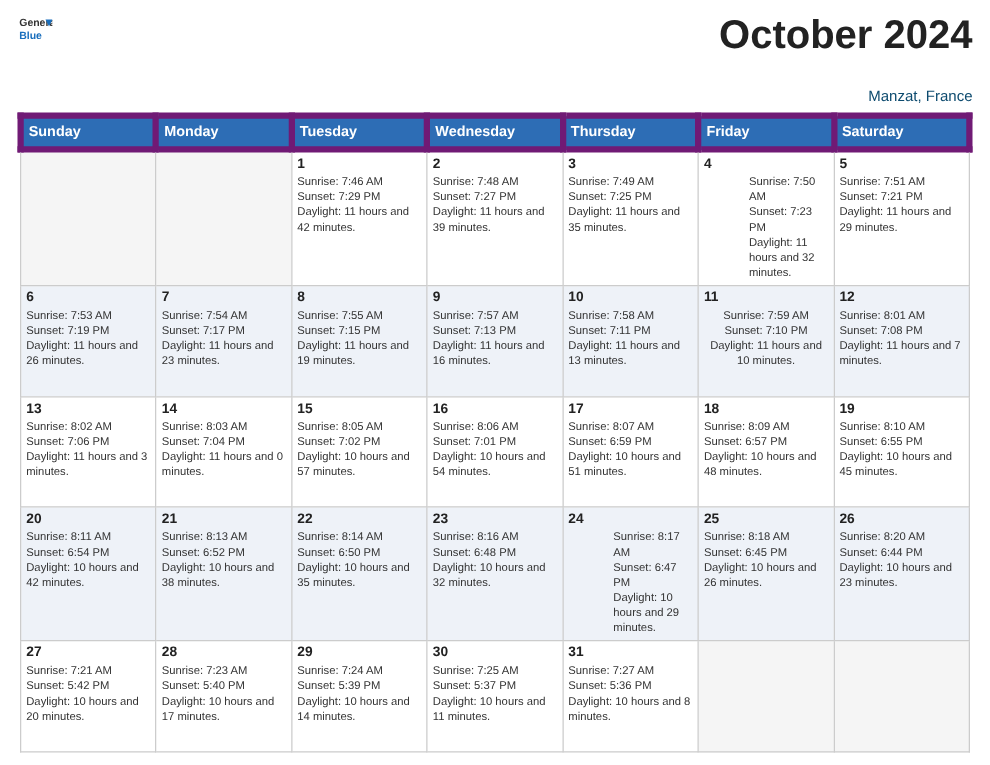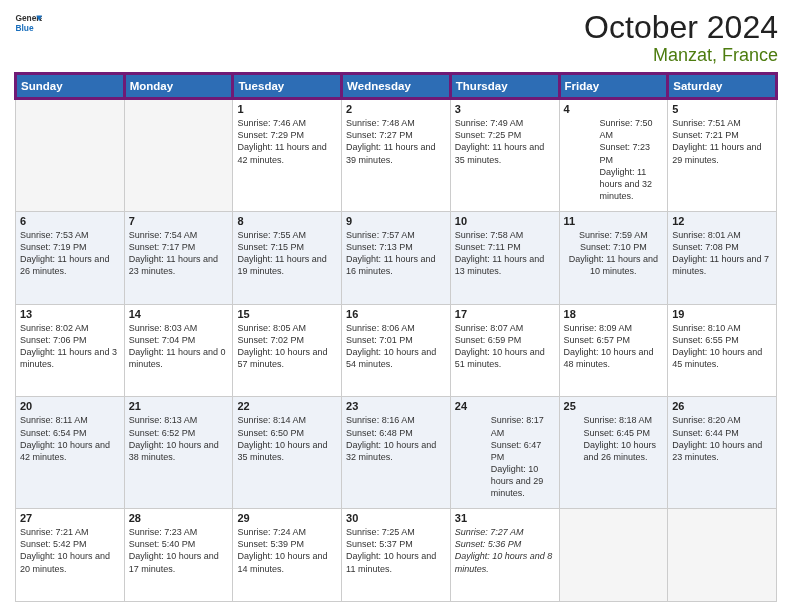--- a/index.html
+++ b/index.html
@@ -30,42 +30,43 @@
     }
     .logo-icon {
       width: 28px;
       height: 28px;
     }
     .title-block {
       text-align: right;
     }
     .month-title {
       font-size: 32px;
-      font-weight: normal;
+      font-weight: bold;
       color: #222;
       line-height: 1.1;
     }
     .location-title {
-      font-size: 18px;
-      color: #4d7c0f;
+      font-size: 12px;
+      color: #0c4a6e;
+      margin-top: 25px;
     }
     .calendar {
       flex: 1;
       border: 1px solid #ccc;
       border-collapse: collapse;
       width: 100%;
       table-layout: fixed;
     }
     .calendar th {
       background-color: #2d6db5;
       color: #fff;
       font-size: 11.5px;
       font-weight: bold;
       padding: 5px 4px;
-      border: 3px solid #701a75;
+      border: 5px solid #701a75;
       text-align: left;
     }
     .calendar td {
       border: 1px solid #ccc;
       vertical-align: top;
       padding: 3px 4px;
       font-size: 9.2px;
       color: #333;
       background: #fff;
       height: 88px;
@@ -272,21 +273,21 @@
 Daylight: 10 hours and 32 minutes.</div>
           </td>
           <td class="alt-row">
             <span class="day-num">24</span>
             <div class="day-info" style="white-space: pre-line; margin-left: 36px;">Sunrise: 8:17 AM
 Sunset: 6:47 PM
 Daylight: 10 hours and 29 minutes.</div>
           </td>
           <td class="alt-row">
             <span class="day-num">25</span>
-            <div class="day-info" style="white-space: pre-line; margin-left: 20px;">Sunrise: 8:18 AM
+            <div class="day-info" style="white-space: pre-line;">Sunrise: 8:18 AM
 Sunset: 6:45 PM
 Daylight: 10 hours and 26 minutes.</div>
           </td>
           <td class="alt-row">
             <span class="day-num">26</span>
             <div class="day-info" style="white-space: pre-line;">Sunrise: 8:20 AM
 Sunset: 6:44 PM
 Daylight: 10 hours and 23 minutes.</div>
           </td>
         </tr>
@@ -310,21 +311,21 @@
 Daylight: 10 hours and 14 minutes.</div>
           </td>
           <td>
             <span class="day-num">30</span>
             <div class="day-info" style="white-space: pre-line;">Sunrise: 7:25 AM
 Sunset: 5:37 PM
 Daylight: 10 hours and 11 minutes.</div>
           </td>
           <td>
             <span class="day-num">31</span>
-            <div class="day-info" style="white-space: pre-line; font-style: italic;">Sunrise: 7:27 AM
+            <div class="day-info" style="white-space: pre-line;">Sunrise: 7:27 AM
 Sunset: 5:36 PM
 Daylight: 10 hours and 8 minutes.</div>
           </td>
           <td class="empty"></td>
           <td class="empty"></td>
         </tr>
       </tbody>
   </table>
 </div>
 

